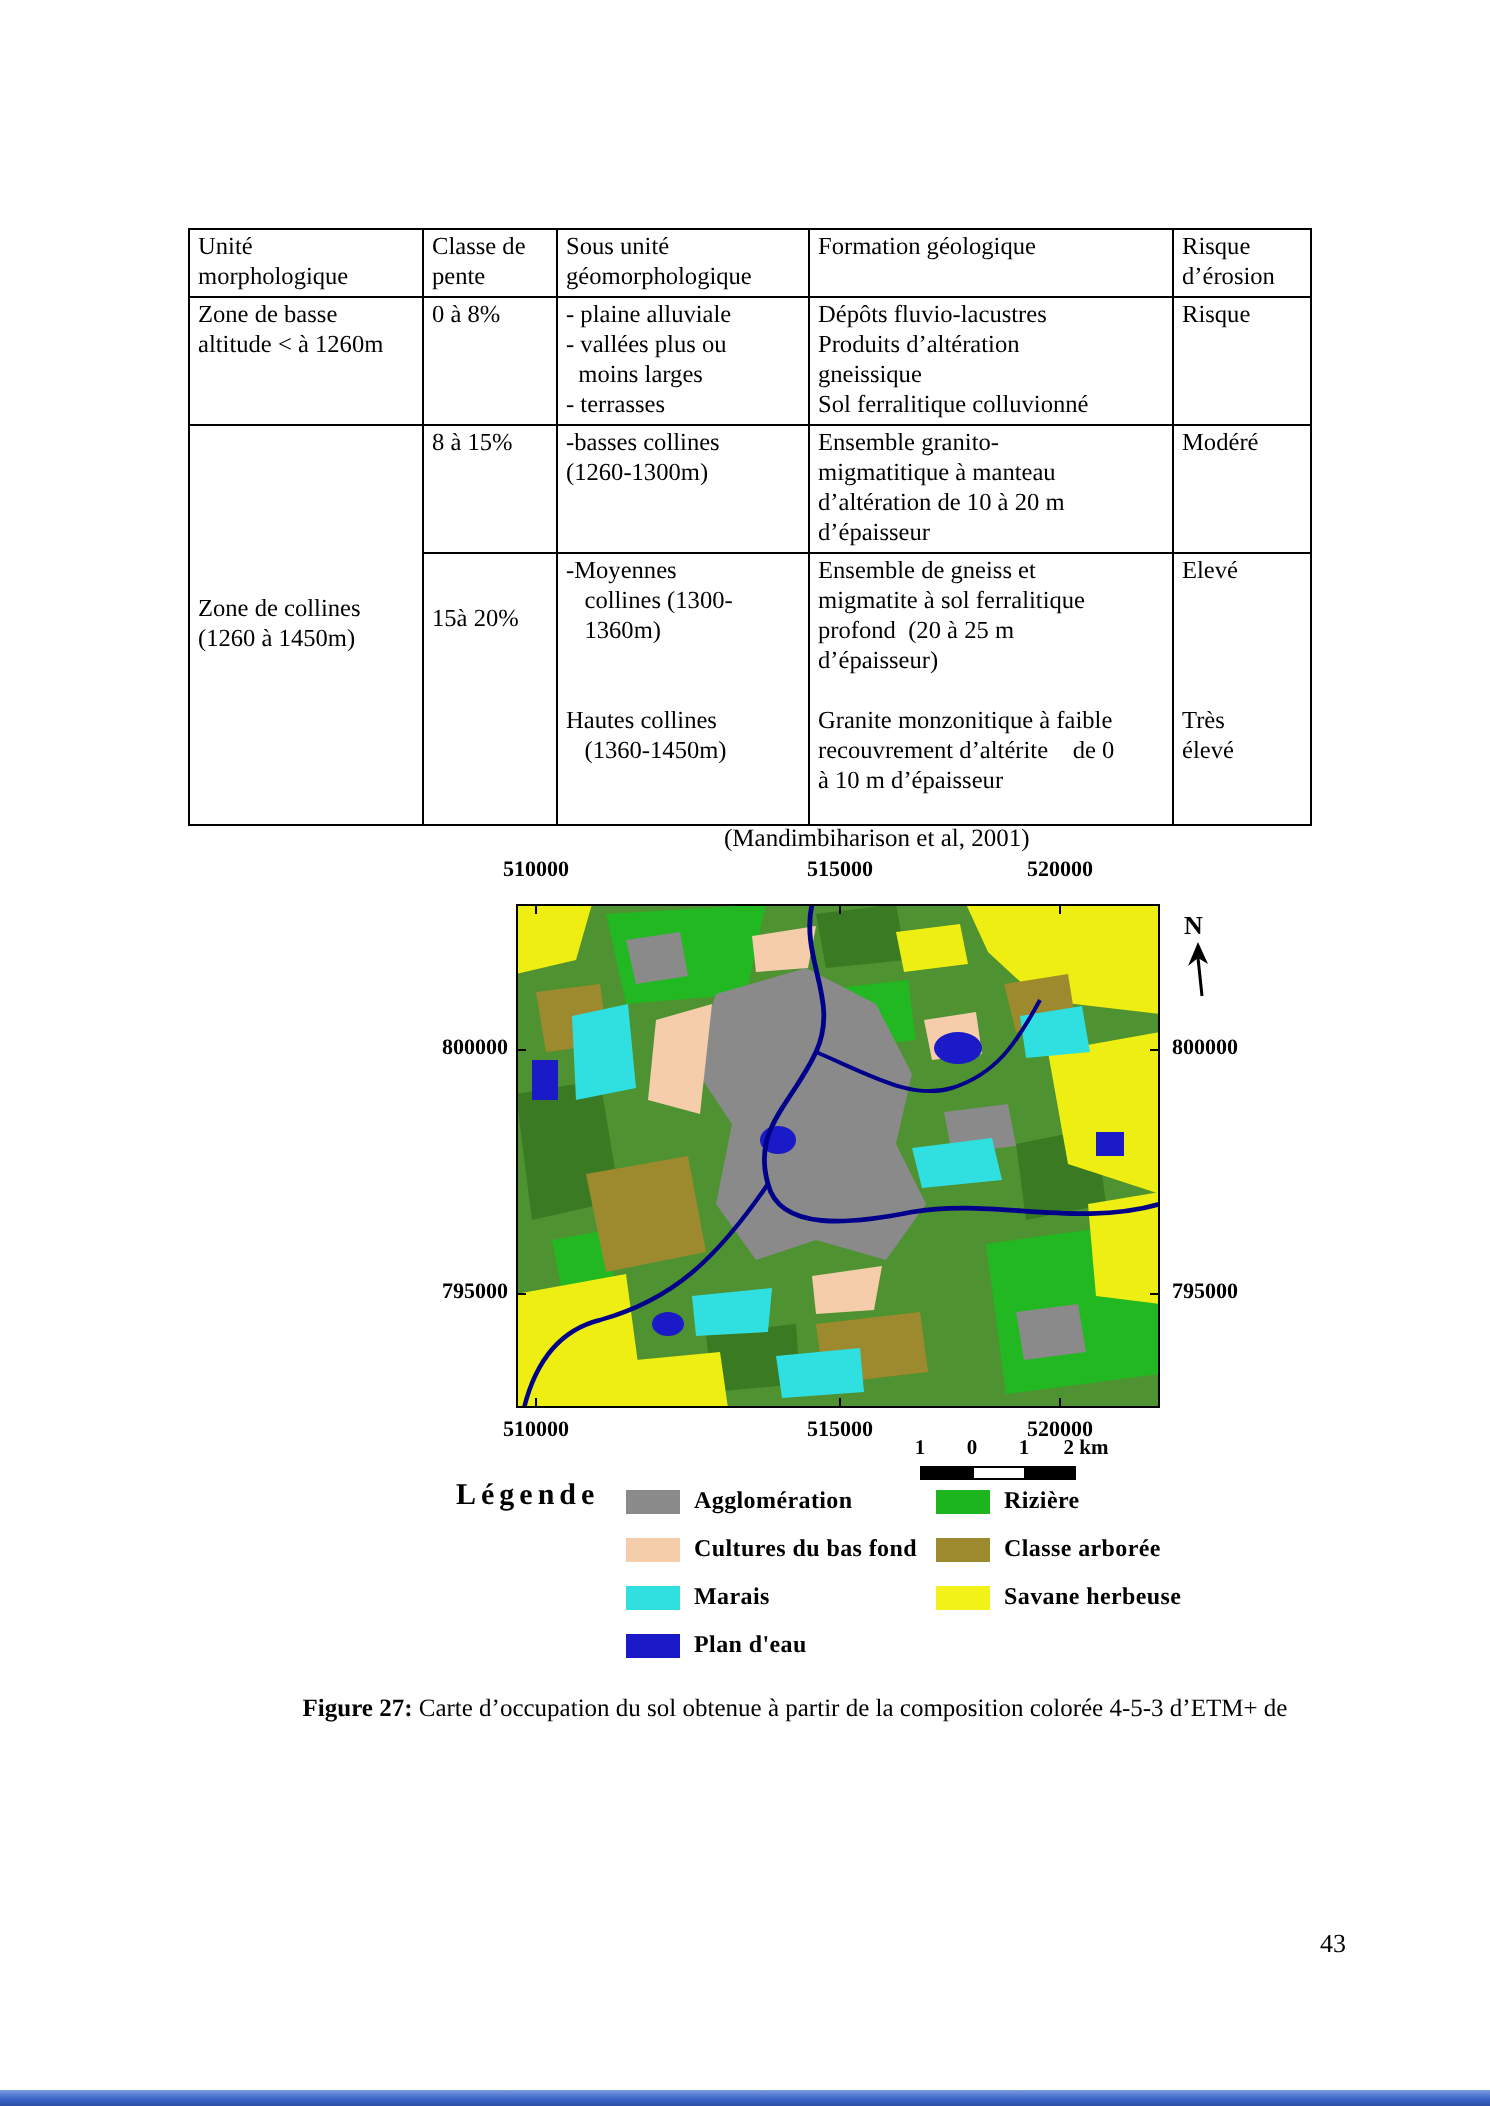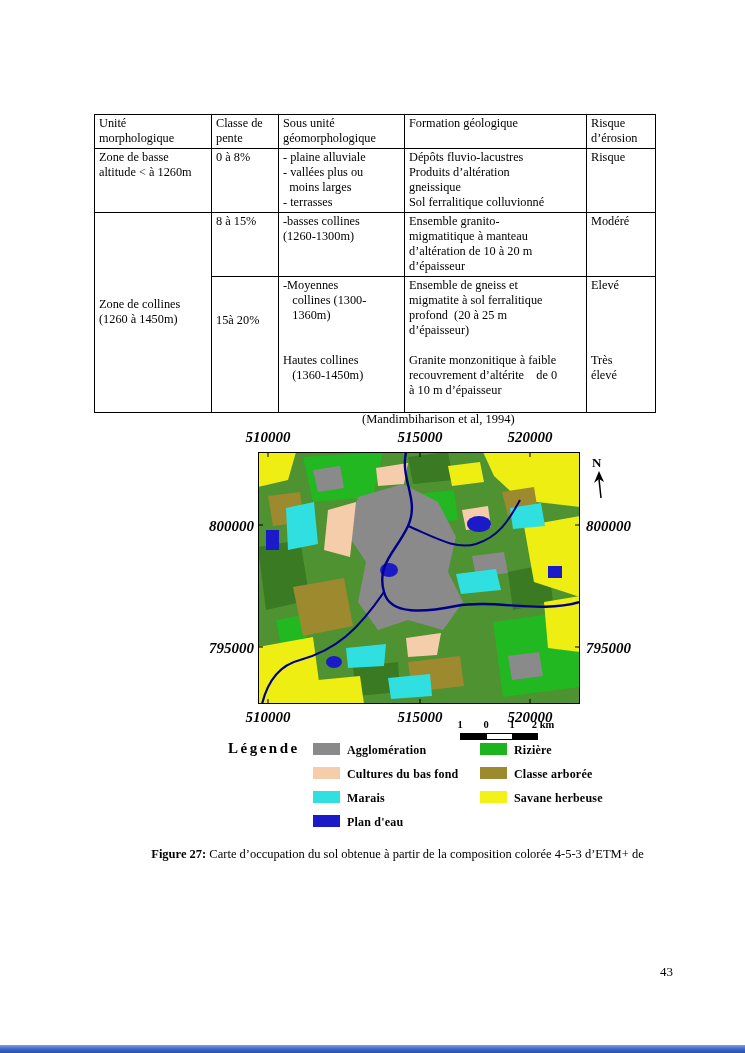--- a/index.html
+++ b/index.html
@@ -7,42 +7,42 @@
   body { width:745px; height:1053px; font-family:"Liberation Serif", serif; color:#000; }
   .page { position:relative; width:745px; height:1053px; background:#fff; overflow:hidden; }
 
   .title { position:absolute; left:97px; top:57px; width:563px; font-weight:bold; font-size:13.5px; line-height:1.65; }
   .title .jline { text-align:justify; text-align-last:justify; }
 
   table.t29 { position:absolute; left:94px; top:114px; border-collapse:collapse; table-layout:fixed; }
   .t29 th, .t29 td { border:1px solid #000; font-size:12.3px; font-weight:normal; text-align:left;
     vertical-align:top; padding:1px 4px 2px 4px; line-height:1.22; white-space:pre-wrap; }
   .t29 .vmid { vertical-align:middle; }
-  .t29 .pt { padding-top:36px; }
+  .t29 .pt { padding-top:25px; }
 
   .citation { position:absolute; left:362px; top:412px; font-size:12.5px; }
 
   .map-svg { position:absolute; left:258px; top:452px; }
-  .coord { position:absolute; width:46px; font-size:15px; font-weight:bold; text-align:center;font-style:italic; }
+  .coord { position:absolute; width:46px; font-size:11px; font-weight:bold; text-align:center; }
   .coord.r { text-align:right; }
   .coord.l { text-align:left; }
 
   .north-n { position:absolute; left:592px; top:455px; font-size:13px; font-weight:bold; }
   .north-arrow { position:absolute; left:592px; top:471px; }
 
   .scale-label { position:absolute; font-size:10.5px; font-weight:bold; width:20px; text-align:center; }
   .scale-bar { position:absolute; left:460px; top:733px; width:78px; height:7px; border:1px solid #000; display:flex; }
   .scale-seg { height:100%; width:26px; }
   .scale-seg + .scale-seg { border-left:1px solid #000; }
 
   .legend-title { position:absolute; left:228px; top:740px; font-size:15px; font-weight:bold; letter-spacing:2.5px; }
   .legend-col { position:absolute; display:flex; flex-direction:column; gap:9px; }
   .legend-col.c1 { left:313px; top:743px; }
-  .legend-col.c2 { left:480px; top:743px; }
-  .legend-row { display:flex; align-items:flex-start; }
+  .legend-col.c2 { left:468px; top:743px; }
+  .legend-row { display:flex; align-items:center; }
   .swatch { width:27px; height:12px; margin-right:7px; flex:0 0 auto; }
   .legend-label { font-size:12px; font-weight:bold; letter-spacing:0.2px; white-space:nowrap; }
 
   .figcap { position:absolute; left:0; top:844px; width:745px; text-align:center; font-size:12.5px; line-height:1.65;margin-left:25px; }
   .figcap b { font-weight:bold; }
 
   .pagenum { position:absolute; left:660px; top:964px; font-size:13px; }
 
   .bottom-bar { position:absolute; left:0; top:1045px; width:745px; height:8px;
     background:linear-gradient(to bottom, #7d9ce0 0%, #3a64c8 55%, #2a4fa8 100%); }
@@ -120,21 +120,21 @@
 
 
 
 
 Très
 élevé</td>
       </tr>
     </tbody>
   </table>
 
-  <div class="citation">(Mandimbiharison et al, 1994)</div>
+  <div class="citation">(Mandimbiharison et al, 2001)</div>
 
   <span class="coord" style="left:245px; top:429px">510000</span>
   <span class="coord" style="left:397px; top:429px">515000</span>
   <span class="coord" style="left:507px; top:429px">520000</span>
 
   <span class="coord r" style="left:208px; top:518px">800000</span>
   <span class="coord r" style="left:208px; top:640px">795000</span>
   <span class="coord l" style="left:586px; top:518px">800000</span>
   <span class="coord l" style="left:586px; top:640px">795000</span>
 

